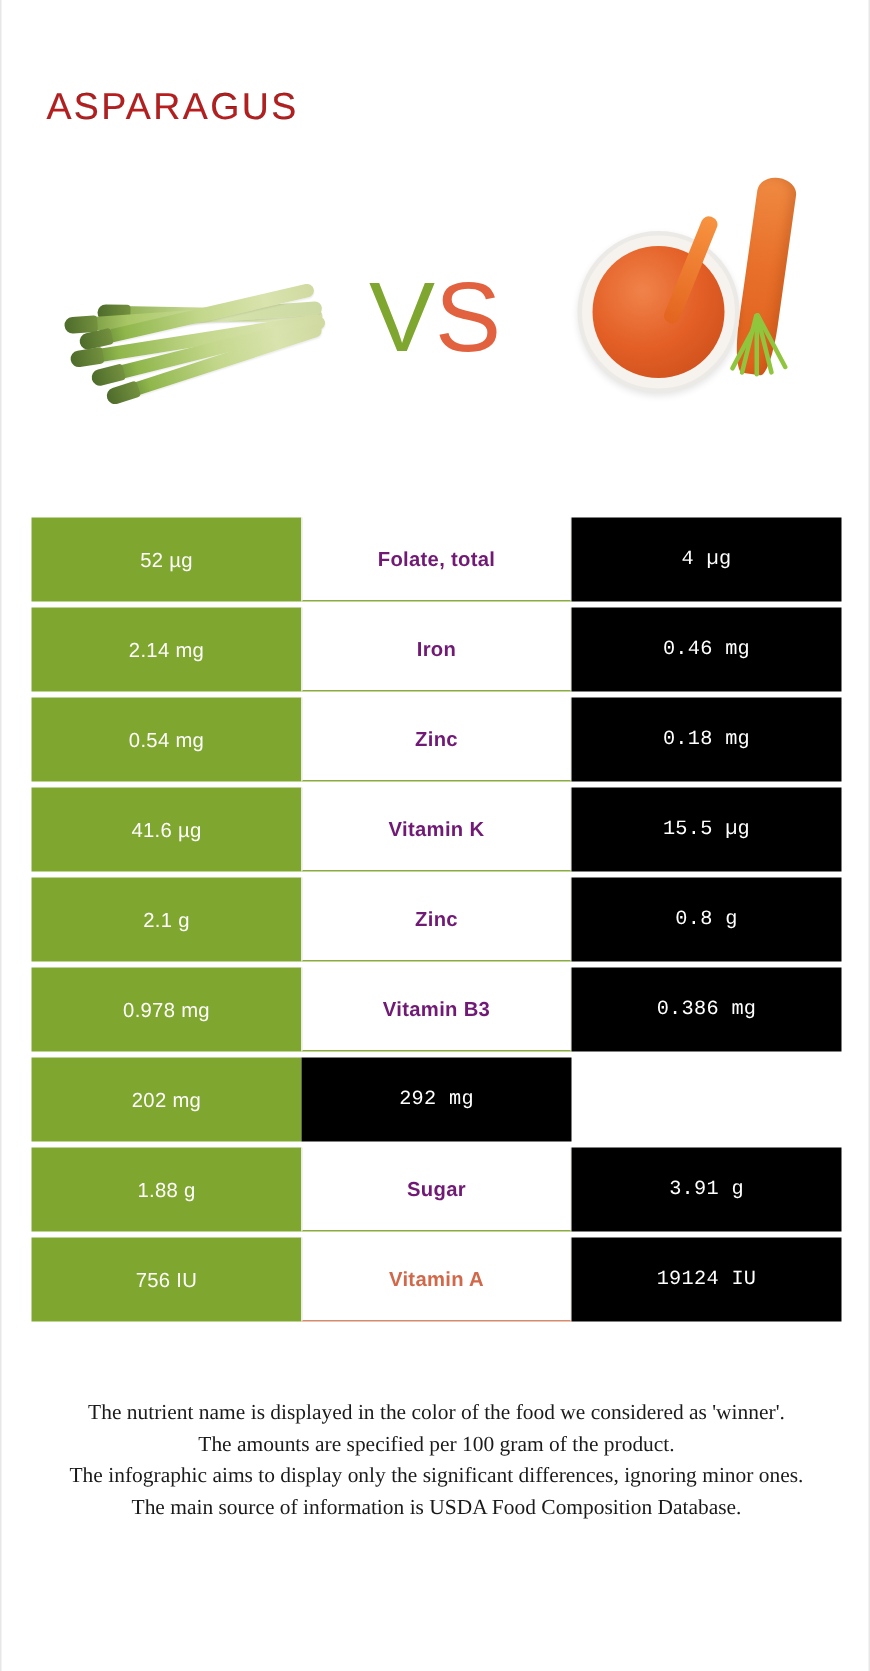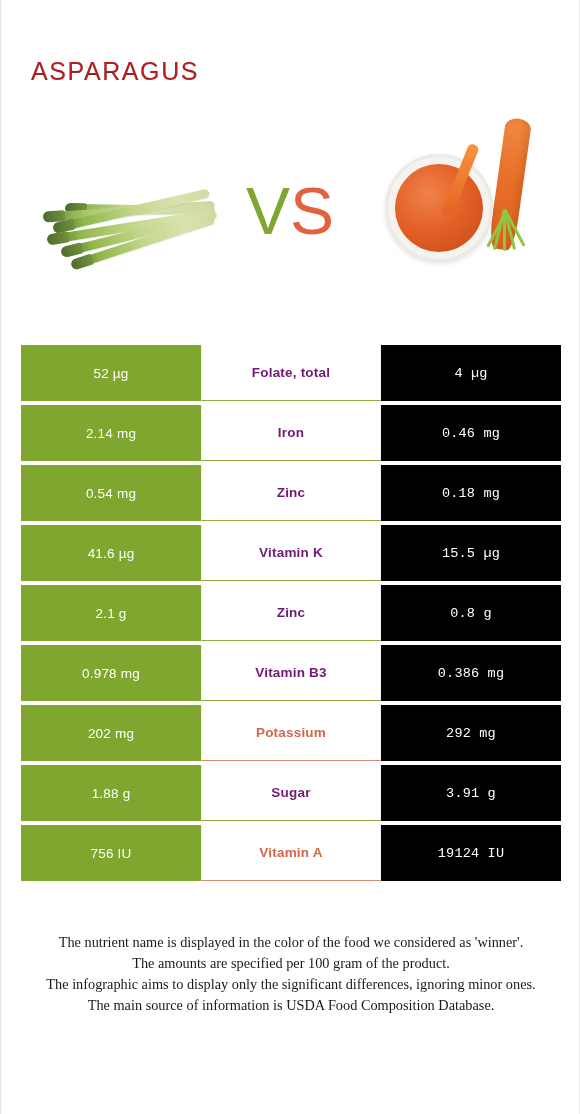--- a/index.html
+++ b/index.html
@@ -278,21 +278,20 @@
     </div>
 
     <div class="row">
       <div class="cell left">0.978 mg</div>
       <div class="cell mid win-green">Vitamin B3</div>
       <div class="cell right">0.386 mg</div>
     </div>
 
     <div class="row">
       <div class="cell left">202 mg</div>
-      <div class="cell mid win-orange">Potassium</div>
       <div class="cell right">292 mg</div>
     </div>
 
     <div class="row">
       <div class="cell left">1.88 g</div>
       <div class="cell mid win-green">Sugar</div>
       <div class="cell right">3.91 g</div>
     </div>
 
     <div class="row">

